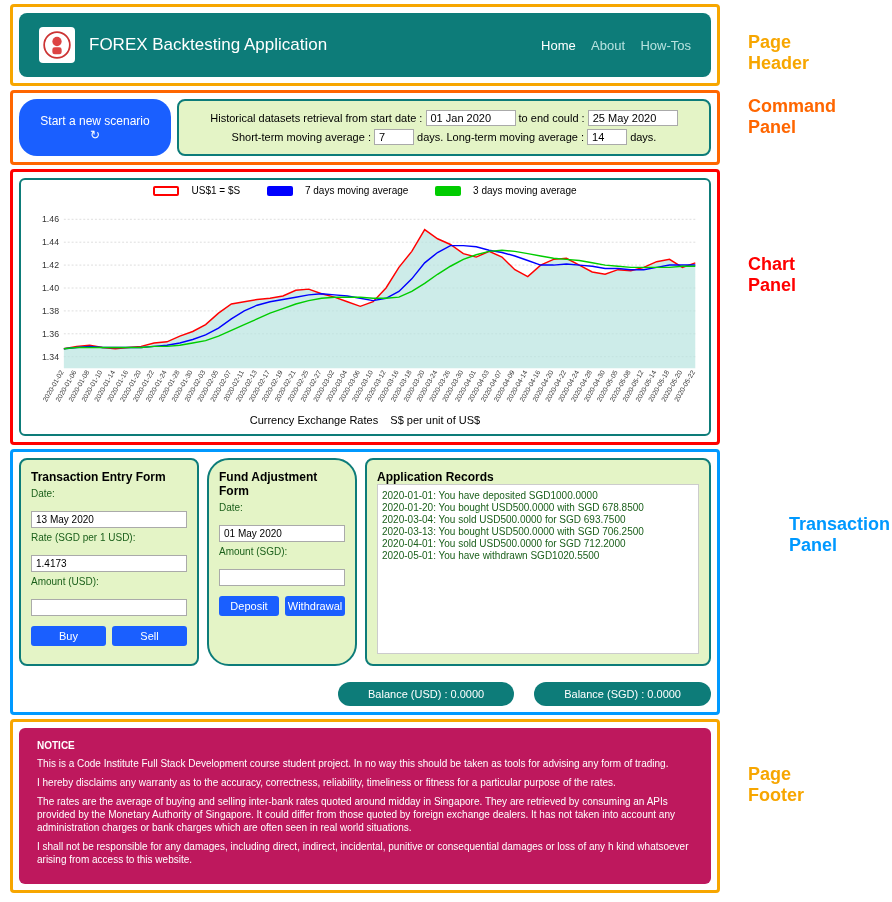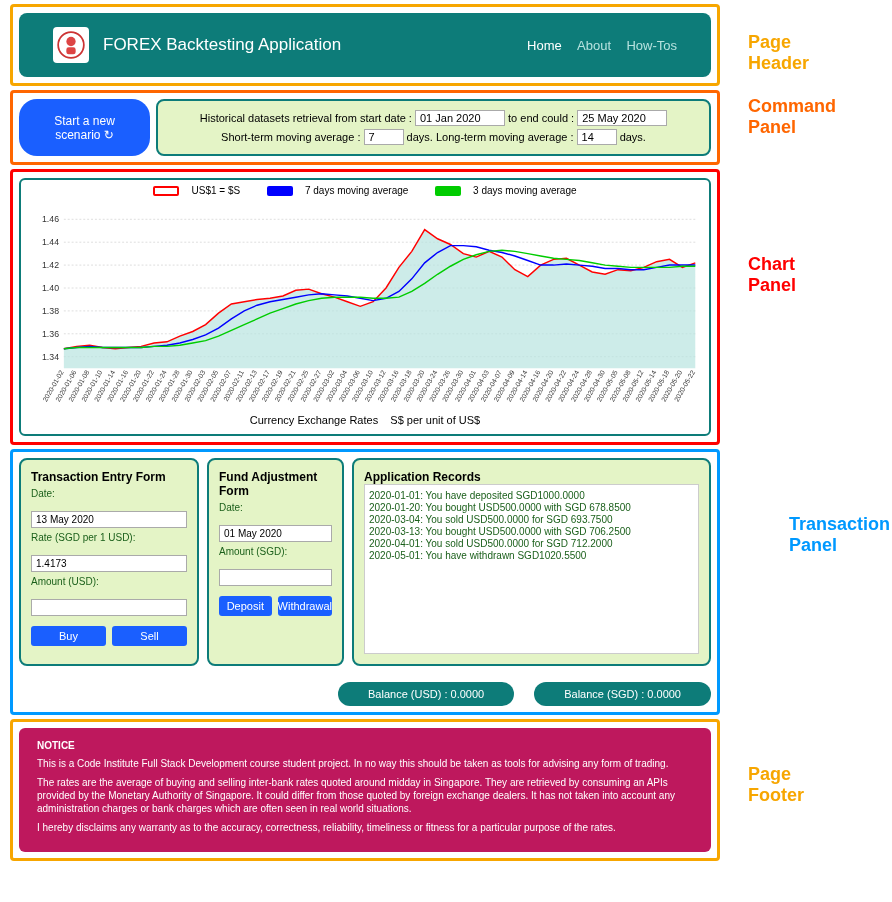--- a/index.html
+++ b/index.html
@@ -4,30 +4,30 @@
 <style>
   * { box-sizing: border-box; margin: 0; padding: 0; }
   body { font-family: "Segoe UI", Arial, sans-serif; font-size: 12px; background: #fff; }
 
   .page { width: 892px; position: relative; }
 
   .section-border { border: 3px solid; border-radius: 4px; margin: 4px 10px; padding: 6px; }
 
   
   .header-wrap { border-color: #f7a600; position: relative; }
-  .header { background: #0d7c79; border-radius: 8px; display: flex; align-items: center; padding: 14px 34px; color: #fff; }
+  .header { background: #0d7c79; border-radius: 8px; display: flex; align-items: center; padding: 14px 20px; color: #fff; }
   .logo { width: 36px; height: 36px; background: #fff; border-radius: 4px; margin-right: 14px; position: relative; display:flex; align-items:center; justify-content:center;}
   .logo svg { width: 28px; height: 28px; }
   .app-title { font-size: 17px; flex: 1; }
   .nav a { color: #b7e2df; margin-left: 12px; text-decoration: none; font-size: 13px; }
   .nav a.active { color: #fff; }
 
   
   .command-wrap { border-color: #ff6600; display: flex; gap: 6px; }
-  .new-scenario { background: #1a5fff; color: #fff; border: none; border-radius: 18px; padding: 10px 21px; font-size: 12px; cursor: pointer; width: 131px; text-align:center;}
+  .new-scenario { background: #1a5fff; color: #fff; border: none; border-radius: 18px; padding: 10px 21px; font-size: 12px; cursor: pointer; width: 152px; text-align:center;}
   .command-card { flex: 1; background: #e4f4c6; border: 2px solid #0d7c79; border-radius: 8px; padding: 6px 10px; text-align: center; font-size: 11px; }
   .command-card .row { margin: 3px 0; }
   .command-card input { width: 90px; border: 1px solid #aaa; padding: 1px 4px; font-size: 11px; }
   .command-card input.small { width: 40px; }
 
   
   .chart-wrap { border-color: #ff0000; }
   .chart-inner { border: 2px solid #0d7c79; border-radius: 6px; padding: 4px; background: #fff; }
   .legend { text-align: center; font-size: 10px; margin-bottom: 4px; }
   .legend span { display: inline-block; margin: 0 6px; vertical-align: middle;}
@@ -39,21 +39,21 @@
   .y-tick { font-size: 9px; fill: #333; }
   .x-tick { font-size: 7px; fill: #333; }
   .grid { stroke: #ddd; stroke-dasharray: 2,2; }
   .chart-caption { text-align:center; font-size: 11px; padding: 4px 0;}
 
   
   .txn-wrap { border-color: #0099ff; }
   .txn-row { display: flex; gap: 8px; }
   .card { background: #e4f4c6; border: 2px solid #0d7c79; border-radius: 8px; padding: 10px; }
   .txn-entry { width: 180px; }
-  .fund-adj { width: 137px; }
+  .fund-adj { width: 150px; border-radius: 22px; }
   .records { flex: 1; }
   .card-title { font-size: 12px; font-weight: bold; }
   .field-label { font-size: 10px; color: #1a5f1a; margin-top: 4px; }
   .field-input { width: 100%; border: 1px solid #aaa; padding: 2px 4px; font-size: 10px; margin-top: 12px; background:#fff;}
   .btn-row { display: flex; gap: 6px; margin-top: 10px; }
   .btn { flex:1; background: #1a5fff; color: #fff; border: none; border-radius: 3px; padding: 4px 0; font-size: 11px; cursor:pointer;}
   .records-box { background: #fff; border: 1px solid #ccc; height: 170px; padding: 4px; font-size: 10px; color: #1a5f1a; }
   .records-box div { margin: 1px 0; }
 
   .balance-row { display: flex; justify-content: flex-end; gap: 20px; margin-top: 16px; }
@@ -247,19 +247,20 @@
     <div class="balance-row">
       <div class="balance-pill">Balance (USD) : 0.0000</div>
       <div class="balance-pill">Balance (SGD) : 0.0000</div>
     </div>
   </div>
 
   <div class="section-border footer-wrap">
     <div class="footer">
       <div class="notice-title">NOTICE</div>
       <p>This is a Code Institute Full Stack Development course student project. In no way this should be taken as tools for advising any form of trading.</p>
+      <p>I hereby disclaims any warranty as to the accuracy, correctness, reliability, timeliness or fitness for a particular purpose of the rates.</p>
       <p>The rates are the average of buying and selling inter-bank rates quoted around midday in Singapore. They are retrieved by consuming an APIs provided by the Monetary Authority of Singapore. It could differ from those quoted by foreign exchange dealers. It has not taken into account any administration charges or bank charges which are often seen in real world situations.</p>
-      <p>I hereby disclaims any warranty as to the accuracy, correctness, reliability, timeliness or fitness for a particular purpose of the rates.</p>
+      <p>I shall not be responsible for any damages, including direct, indirect, incidental, punitive or consequential damages or loss of any h kind whatsoever arising from access to this website.</p>
     </div>
   </div>
 
   </div>
 </div>
 
 </body></html>

